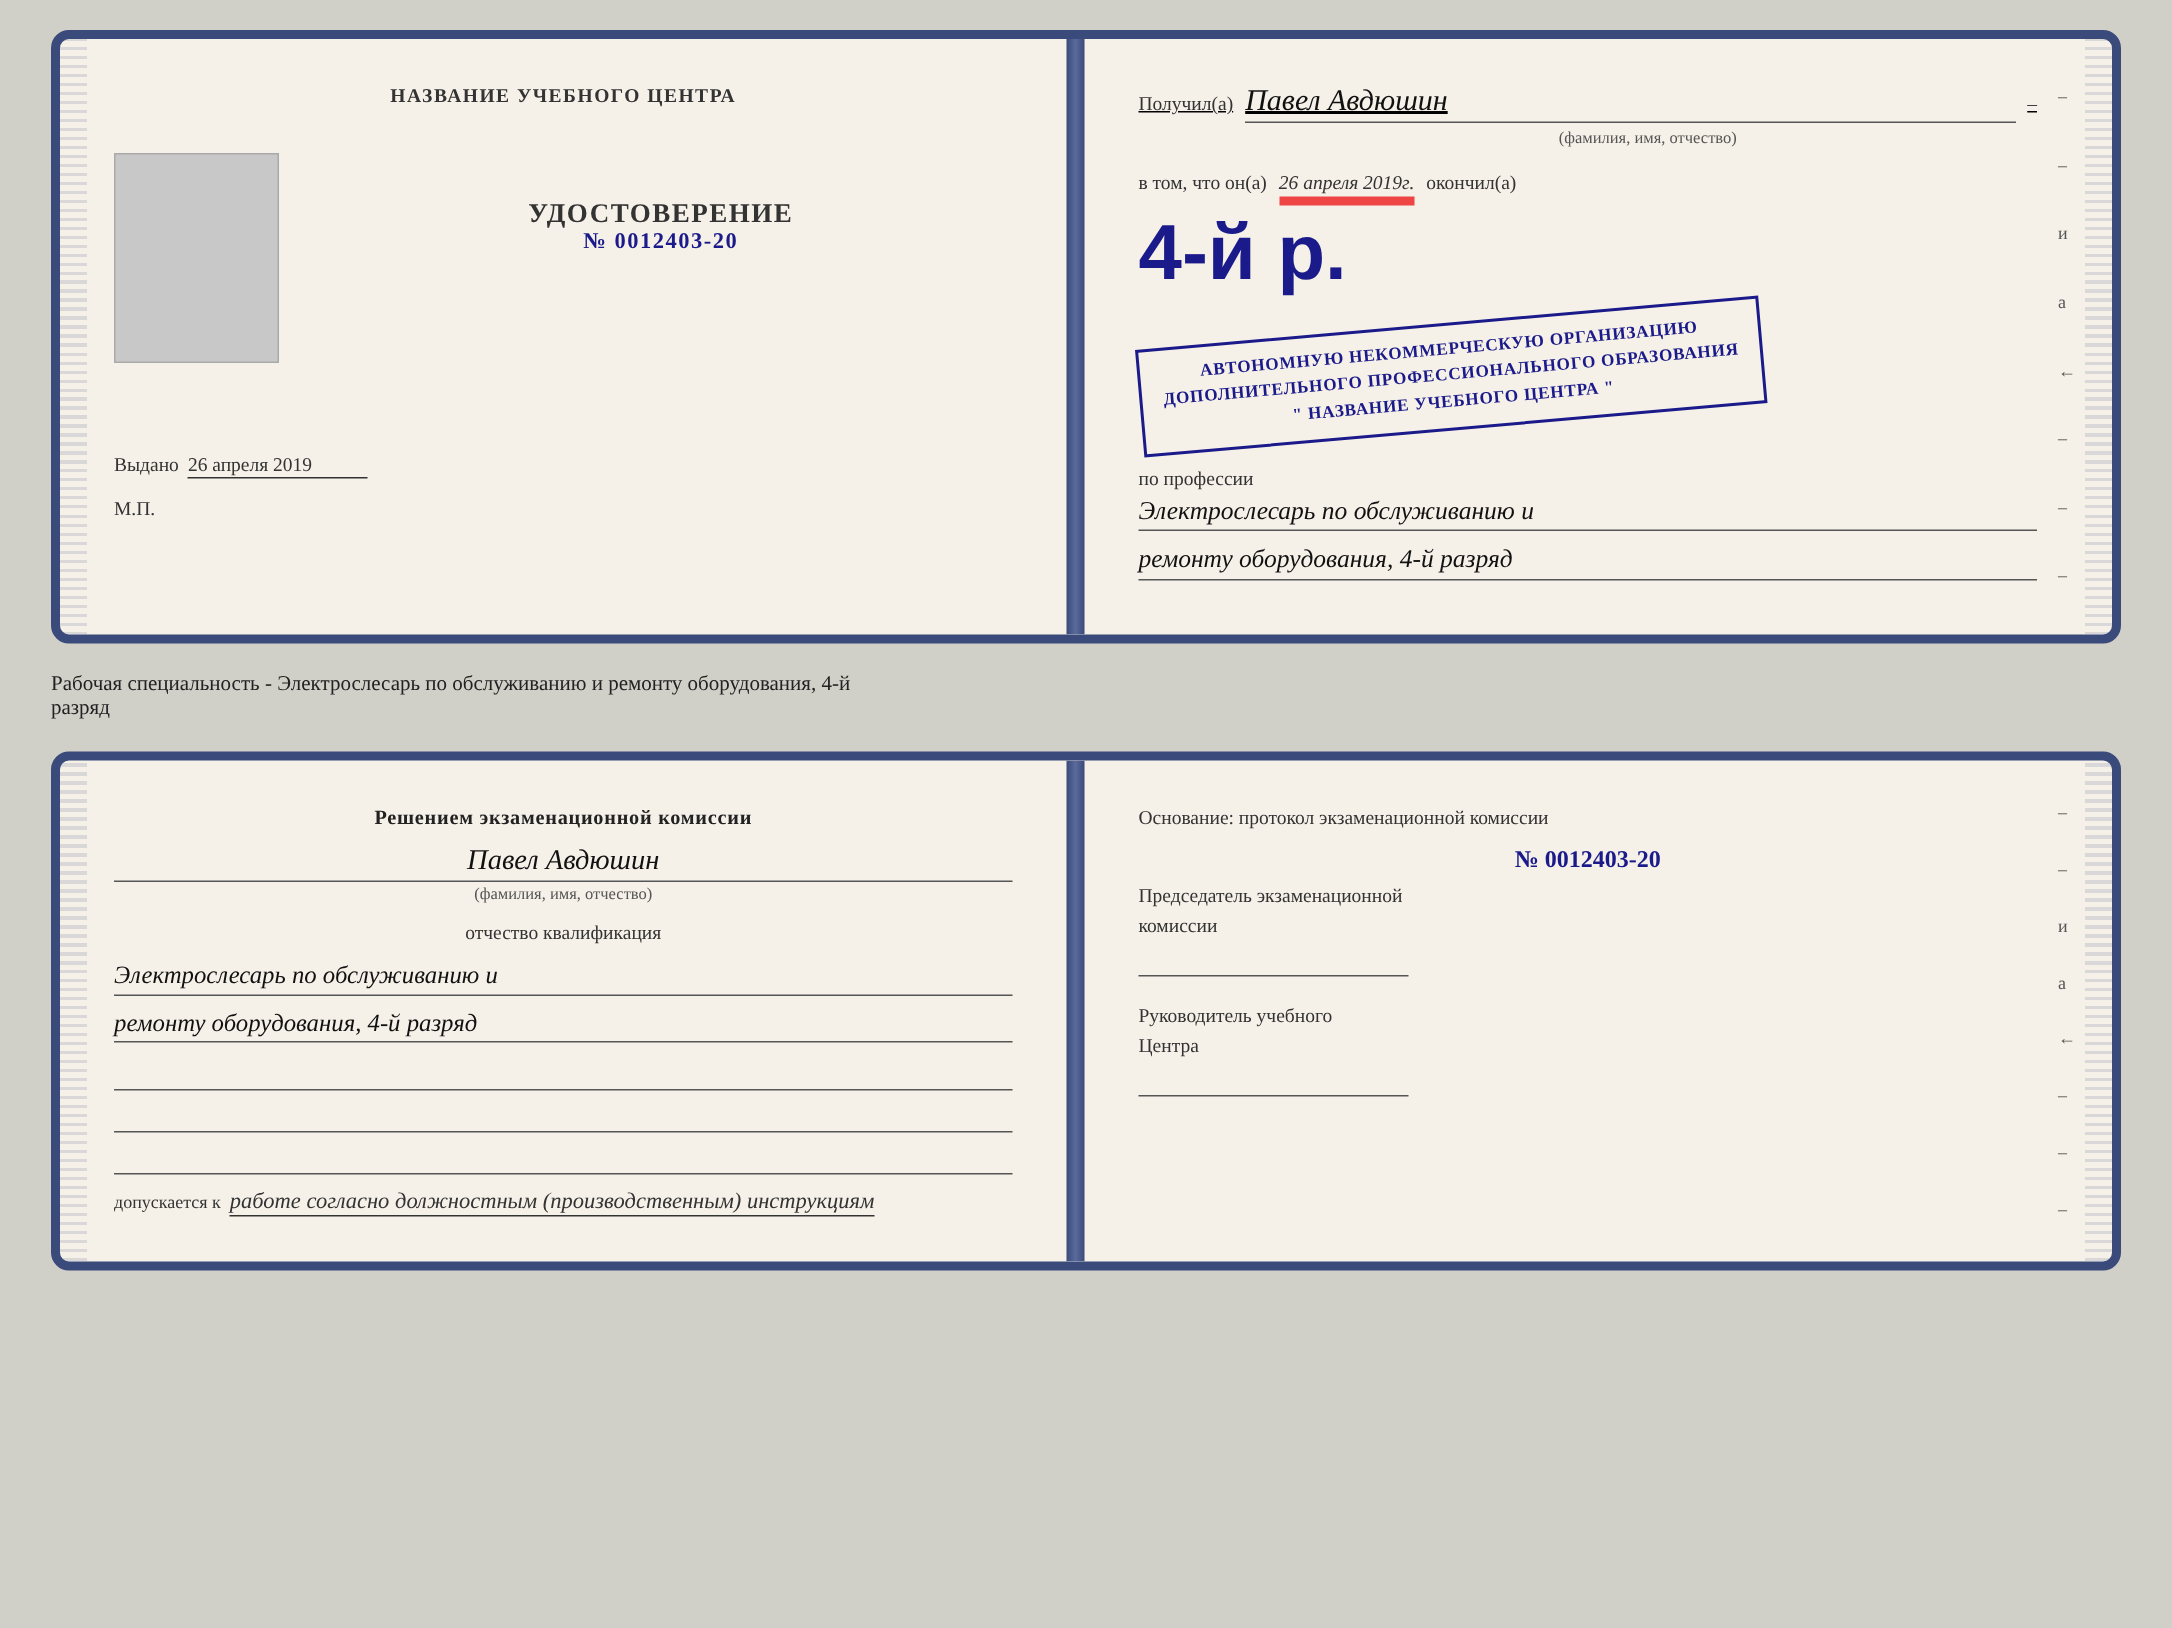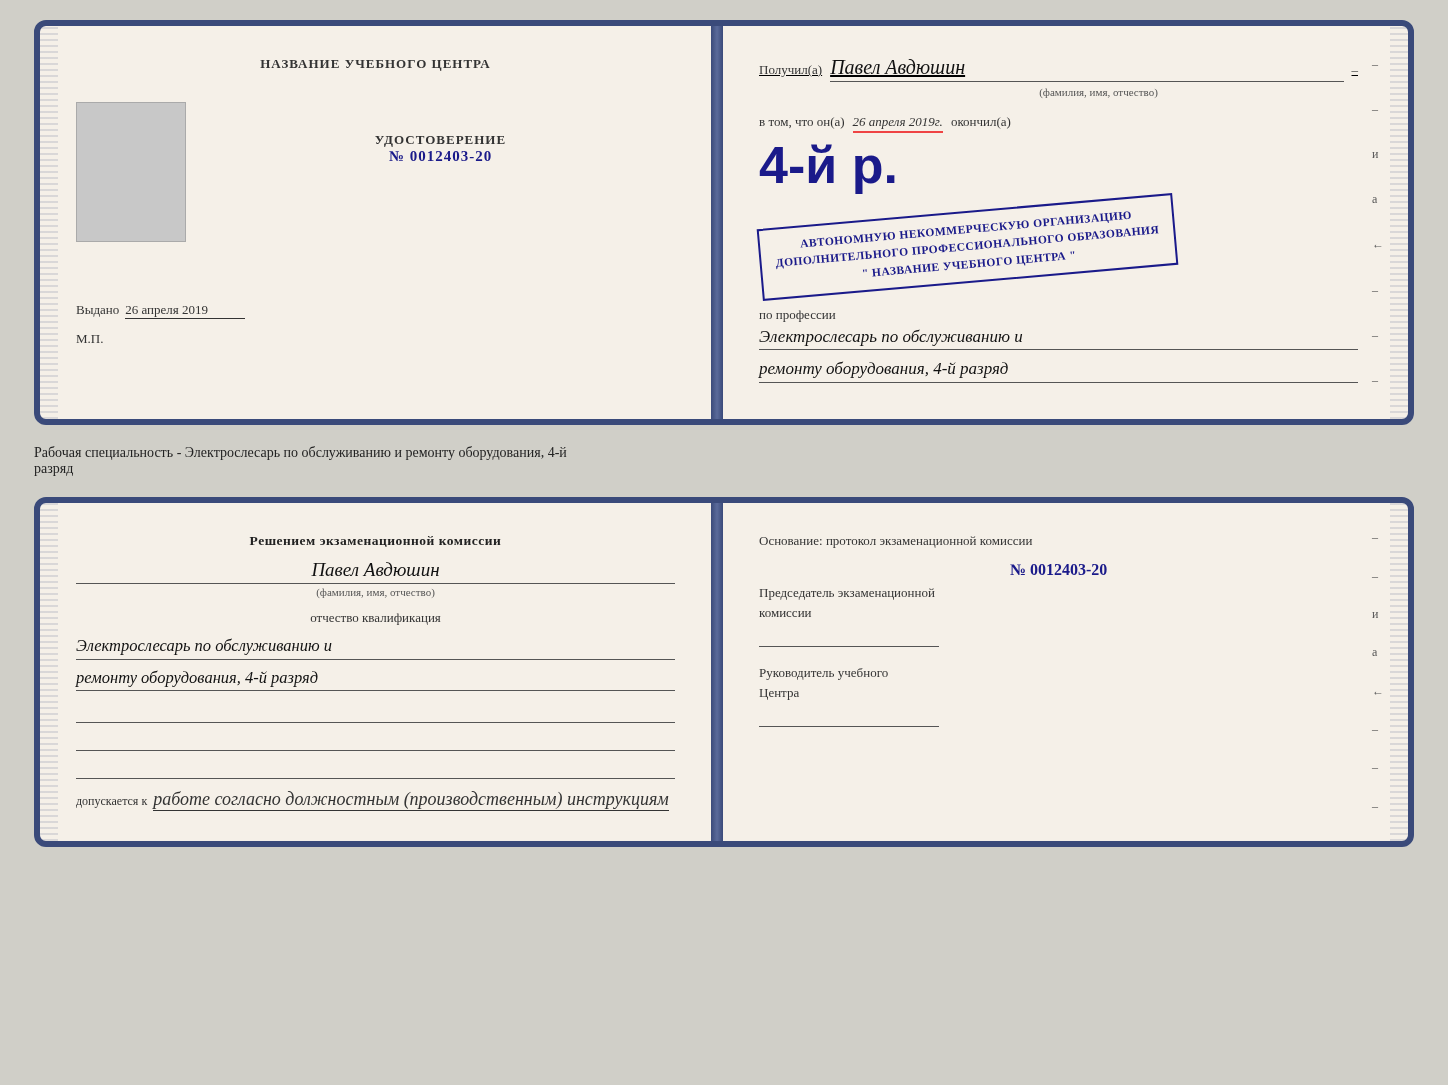--- a/index.html
+++ b/index.html
@@ -80,21 +80,21 @@
       float: left;
       margin-right: 20px;
       margin-top: 10px;
     }
 
     .udostoverenie-block {
       text-align: center;
       margin-top: 40px;
     }
     .udostoverenie-block .label {
-      font-size: 13px;
+      font-size: 18px;
       letter-spacing: 1px;
       text-transform: uppercase;
       color: #333;
       font-weight: bold;
     }
     .udostoverenie-block .number {
       font-size: 15px;
       font-weight: bold;
       color: #1a1a8a;
       letter-spacing: 1px;
@@ -271,21 +271,21 @@
       font-size: 12px;
       color: #333;
       margin-top: 10px;
       display: flex;
       align-items: baseline;
       gap: 6px;
     }
     .dopuskaetsya .italic-underline {
       font-style: italic;
       border-bottom: 1px solid #333;
-      font-size: 18px;
+      font-size: 15px;
     }
 
     
     .card2-right .osnov-title {
       font-size: 13px;
       color: #333;
       font-weight: normal;
       margin-bottom: 12px;
     }
     .card2-right .protocol-num {
@@ -354,21 +354,21 @@
   <div class="doc-right" style="position:relative; padding-right: 50px;">
     <div class="received-line">
       <span class="received-label">Получил(а)</span>
       <span class="received-name">Павел Авдюшин</span>
       <span class="dash">–</span>
     </div>
     <div class="fio-hint">(фамилия, имя, отчество)</div>
 
     <div style="font-size:13px; color:#333; margin-bottom:4px; display:flex; gap:8px; align-items:baseline;">
       <span>в том, что он(а)</span>
-      <span style="font-style:italic; border-bottom:2px solid #ef4444; padding-bottom:1px;text-align:right;">26 апреля 2019г.</span>
+      <span style="font-style:italic; border-bottom:6px solid #ef4444; padding-bottom:1px;text-align:right;">26 апреля 2019г.</span>
       <span>окончил(а)</span>
     </div>
 
     <div style="display:flex; align-items:center; gap:8px; margin-bottom:6px;">
       <div class="razryad-big">4-й р.</div>
     </div>
 
     <div style="margin-bottom:10px;">
       <div class="org-block">
         <div>АВТОНОМНУЮ НЕКОММЕРЧЕСКУЮ ОРГАНИЗАЦИЮ</div>

